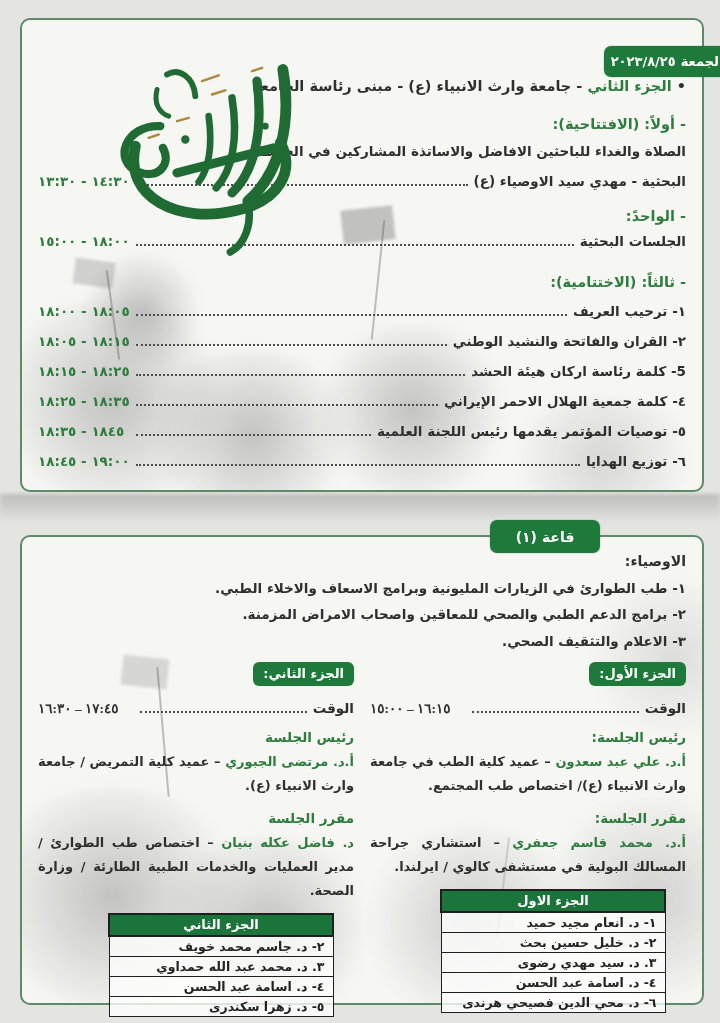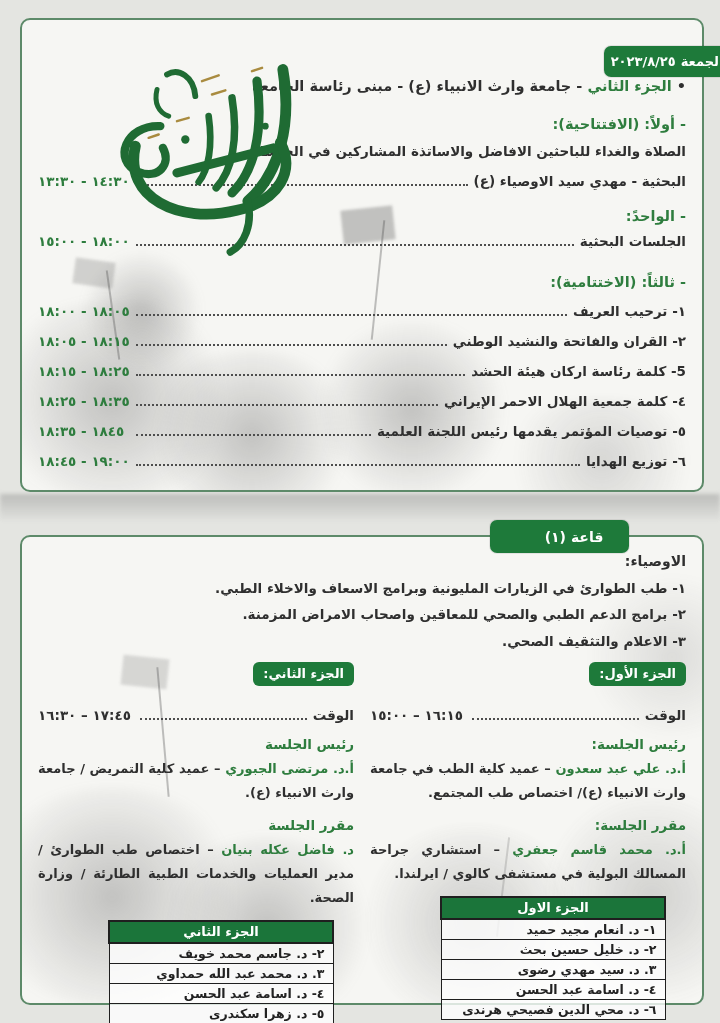--- a/index.html
+++ b/index.html
@@ -28,38 +28,38 @@
   .gapband{position:absolute; left:0; top:494px; width:720px; height:26px;
     background:linear-gradient(to bottom, rgba(130,130,130,.40), rgba(190,190,190,.12));
     filter:blur(2px); z-index:0;}
   
   .badge{
     position:absolute; z-index:6; background:#1e7a3a; color:#ffffff;
     font-weight:bold; display:flex; align-items:center; justify-content:center;
     border-radius:7px; box-shadow:0 0 0 1px rgba(0,0,0,.08);
   }
   .date-badge{top:26px; left:582px; width:126px; height:31px; font-size:13px; direction:rtl; gap:5px;}
-  .hall-badge{top:-17px; left:468px; width:110px; height:33px; font-size:14px; direction:rtl;padding-left:29px;}
+  .hall-badge{top:-17px; left:468px; width:110px; height:33px; font-size:14px; direction:rtl;}
   .part-badge{
     display:inline-block; background:#1e7a3a; color:#fff; padding:4px 10px 5px;
-    border-radius:6px; font-size:13px; font-weight:bold; margin-bottom:19px;
+    border-radius:6px; font-size:13px; font-weight:bold; margin-bottom:12px;
   }
   .green{color:#2e7d3e;}
   .content{position:relative; z-index:2;}
   
   .top-content{position:absolute; top:58px; right:16px; left:16px; z-index:2; direction:rtl; text-align:right;}
   .title-line{font-size:14.5px; font-weight:bold; margin-bottom:22px;}
   .sec-heading{font-size:14.5px; font-weight:bold; color:#2e7d3e; margin:18px 0 8px;}
   .para{font-size:13.5px; font-weight:bold; line-height:1.75; text-align:justify;}
   .entry{display:flex; align-items:baseline; font-size:13.5px; font-weight:bold; margin:9px 0;}
   .entry-text{white-space:nowrap;}
   .dots{flex:1; border-bottom:2px dotted #4d4d4d; margin:0 6px 4px 6px; min-width:12px;}
   .time{direction:ltr; unicode-bidi:isolate; min-width:92px; text-align:left;
         color:#2e7d3e; font-weight:bold; white-space:nowrap;}
-  .time.dark{color:#2f2f2f; min-width:96px;}
+  .time.dark{color:#2f2f2f; min-width:96px;font-family:Liberation Serif, serif;}
   .items .entry{margin:13px 0;}
   
   .bottom-content{position:absolute; top:16px; right:16px; left:16px; z-index:2; direction:rtl; text-align:right;}
   .axes-heading{font-size:14px; font-weight:bold; margin-bottom:6px;}
   .axis-line{font-size:13.5px; font-weight:bold; line-height:1.95;}
   .cols{display:flex; gap:16px; margin-top:8px;}
   .col{flex:1; min-width:0;}
   .glabel{color:#2e7d3e; font-weight:bold; font-size:13.5px; margin:12px 0 5px;}
   .person{font-size:13px; font-weight:bold; line-height:1.85; text-align:justify;}
   .person .pname{color:#2e7d3e;}

